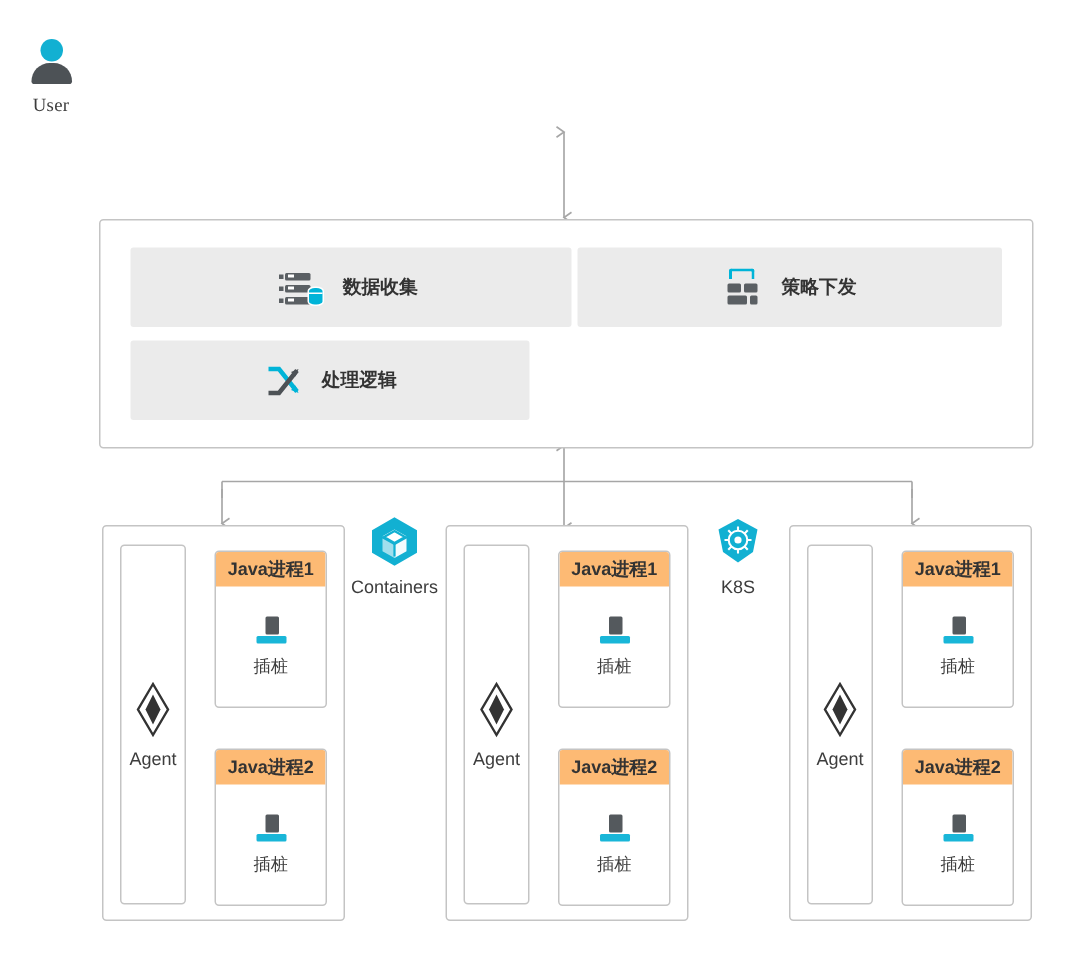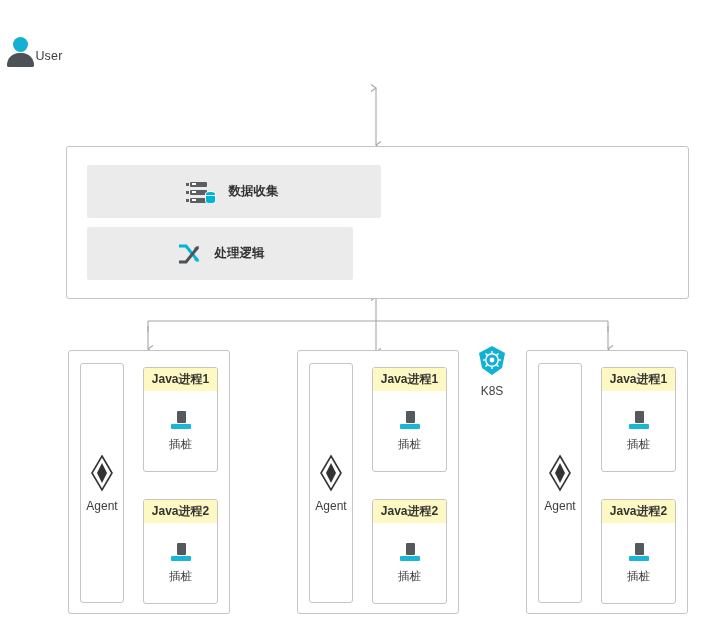--- a/index.html
+++ b/index.html
@@ -24,22 +24,24 @@
   .center-text {
     display: flex;
     align-items: center;
     justify-content: center;
   }
 
   
   .rail {
     width: 64px;
     display: flex;
-    align-items: center;
-    justify-content: center;
+    flex-direction: column;
+    align-items: center;
+    justify-content: center;
+    font-family: Liberation Serif, serif;
   }
   .rail-label {
     font-size: 12.5px;
     color: #3d3d3d;
     margin-top: 7px;
     letter-spacing: .2px;
     white-space: nowrap;
   }
 
   
@@ -227,21 +229,21 @@
     color: #3d3d3d;
     margin-top: 6px;
   }
   .proc-box {
     border: 1px solid #c4c4c4;
     border-radius: 3px;
     background: #ffffff;
     overflow: hidden;
   }
   .proc-header {
-    background: #fef9c3;
+    background: #fdba74;
     height: 23px;
     display: flex;
     align-items: center;
     justify-content: center;
     font-size: 12px;
     font-weight: bold;
     color: #333333;
   }
   .proc-body {
     display: flex;
@@ -347,20 +349,30 @@
         <div class="dc-dot" style="top:12px;"></div>
         <div class="dc-dot" style="top:20px;"></div>
         <div class="dc-bar" style="top:3px;"></div>
         <div class="dc-bar" style="top:11px;"></div>
         <div class="dc-bar" style="top:19px;"></div>
         <div class="dc-db"></div>
       </div>
       <span class="feature-label">数据收集</span>
     </div>
 
+    <div class="abs feature-card" style="left:318px; top:18px; width:283px; height:53px;">
+      <div class="feature-icon">
+        <div class="pd-bracket"></div>
+        <div class="pd-blk" style="left:3px;  top:10px; width:9px;  height:6px;"></div>
+        <div class="pd-blk" style="left:14px; top:10px; width:9px;  height:6px;"></div>
+        <div class="pd-blk" style="left:3px;  top:18px; width:13px; height:6px;"></div>
+        <div class="pd-blk" style="left:18px; top:18px; width:5px;  height:6px;"></div>
+      </div>
+      <span class="feature-label">策略下发</span>
+    </div>
 
     <div class="abs feature-card" style="left:20px; top:80px; width:266px; height:53px;">
       <div class="feature-icon">
         <svg class="pl-svg" width="26" height="26" viewBox="0 0 26 26">
           <path d="M3,5 L10,5 L22,20" stroke="#00b4d8" stroke-width="3" fill="none"></path>
           <path d="M18,19 L23,21 L21,16" fill="#00b4d8"></path>
           <path d="M3,21 L10,21 L22,6" stroke="#4d5256" stroke-width="3" fill="none"></path>
           <path d="M18,7 L23,5 L21,10" fill="#4d5256"></path>
         </svg>
       </div>
@@ -396,20 +408,33 @@
       <div class="proc-body">
         <div class="stub-icon">
           <div class="stub-top"></div>
             <div class="stub-base"></div>
         </div>
         <div class="stub-label">插桩</div>
       </div>
     </div>
   </div>
 
+  <div class="abs group-tag" style="left:228px; top:340px; width:70px; height:62px;">
+    <svg width="34" height="34" viewBox="0 0 34 34">
+      <polygon points="17,2 31,10 31,24 17,32 3,24 3,10" fill="#12b0d2"></polygon>
+      <polygon points="17,9 25,13.5 17,18 9,13.5" fill="#ffffff"></polygon>
+      <polygon points="17,19.5 25,15 25,23.5 17,28" fill="#ffffff" opacity="0.95"></polygon>
+      <polygon points="17,19.5 9,15 9,23.5 17,28" fill="#ffffff" opacity="0.6"></polygon>
+      <polygon points="17,9 25,13.5 17,18 9,13.5" fill="#12b0d2" opacity="0"></polygon>
+      <path d="M17,2 L31,10 L31,24 L17,32 L3,24 L3,10 Z" fill="none" stroke="#12b0d2" stroke-width="2"></path>
+      <polygon points="17,10 24,14 17,18 10,14" fill="none" stroke="#12b0d2" stroke-width="1.5"></polygon>
+      <line x1="17" y1="18" x2="17" y2="27" stroke="#12b0d2" stroke-width="1.5"></line>
+    </svg>
+    <div class="group-tag-label">Containers</div>
+  </div>
 
   <div class="abs host-panel" style="left:297px; top:350px; width:160px; height:262px;">
 
     <div class="abs agent-box" style="left:11px; top:12px; width:42px; height:238px;">
       <svg width="26" height="40" viewBox="0 0 26 40">
         <polygon points="13,3 23,20 13,37 3,20" fill="none" stroke="#333333" stroke-width="1.6"></polygon>
         <polygon points="13,10 18,20 13,30 8,20" fill="#333333"></polygon>
       </svg>
       <div class="agent-label">Agent</div>
     </div>

